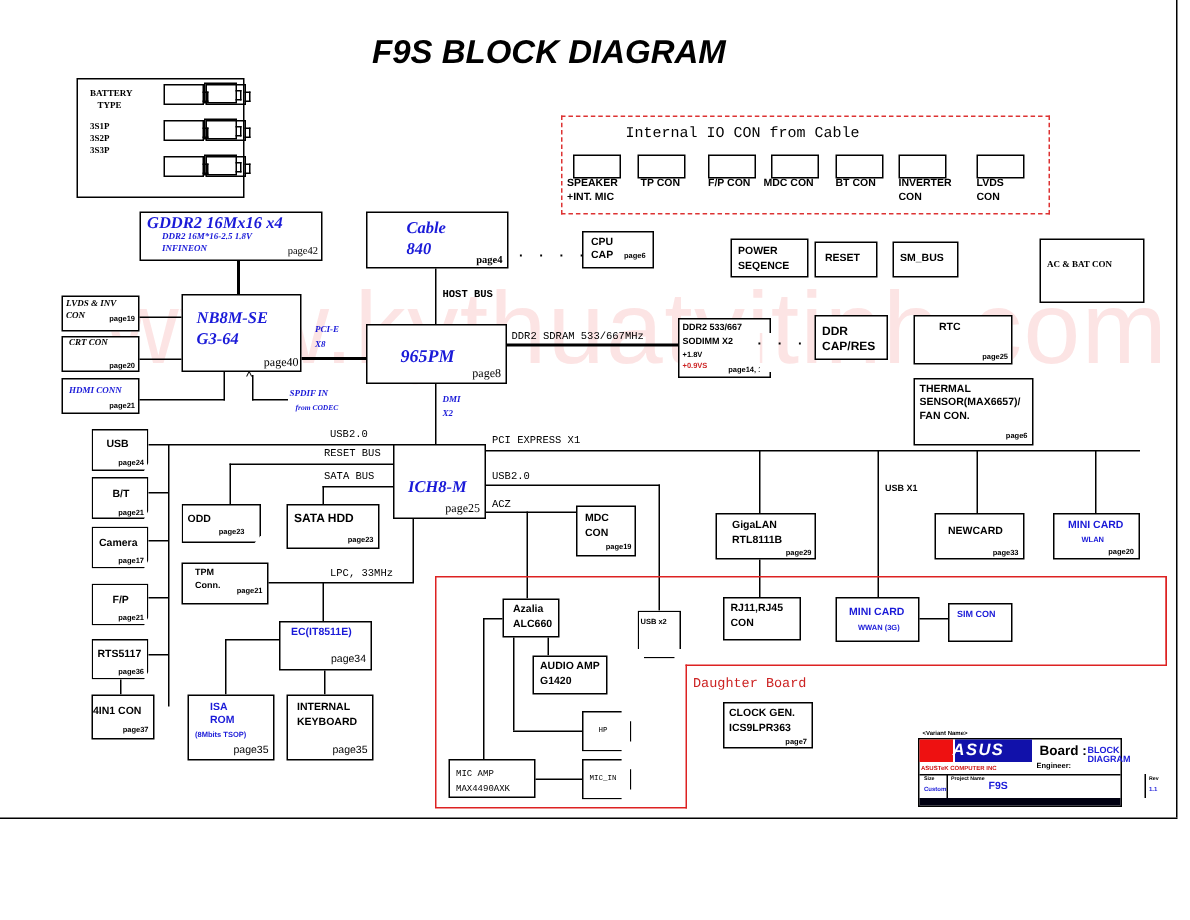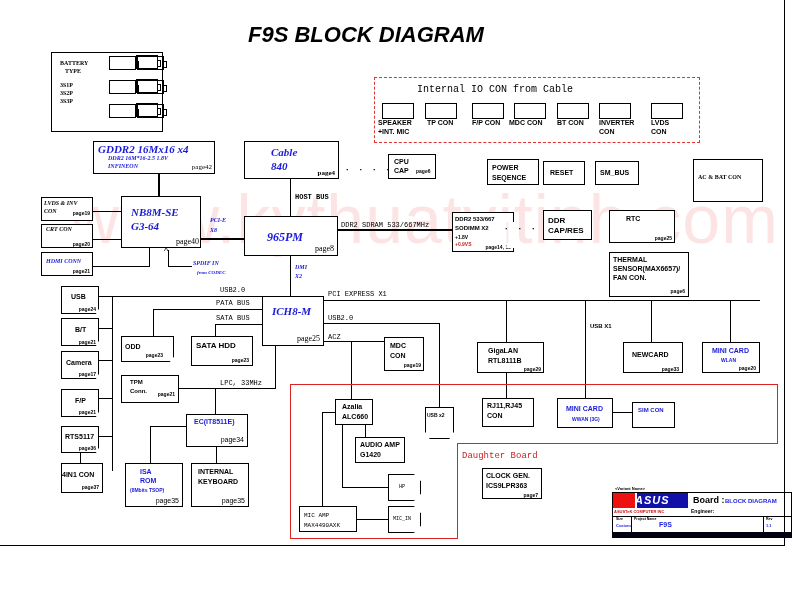--- a/index.html
+++ b/index.html
@@ -197,29 +197,29 @@
   <div class="pg" style="right:3px;top:35px">page6</div>
 </div>
 
 <div class="line" style="left:290px;top:256px;width:1px;height:40px"></div>
 <div class="abs serif it blue" style="left:295px;top:263px;font-size:6px;line-height:9px">
     <div>DMI</div>
     <div>X2</div>
   </div>
 
 <div class="box" style="left:262px;top:296px;width:62px;height:50px;">
-  <div class="abs serif it blue" style="left:9px;top:8px;font-size:11px">ICH8-M</div>
+  <div class="abs serif it blue" style="left:9px;top:22px;font-size:11px">ICH8-M</div>
   <div class="abs serif" style="right:3px;top:37px;font-size:8px">page25</div>
 </div>
 
 <div class="line" style="left:99px;top:296px;width:163px;height:1px"></div>
 <div class="abs mono" style="left:220px;top:286px;font-size:7px">USB2.0</div>
 <div class="line" style="left:153px;top:309px;width:109px;height:1px"></div>
 <div class="line" style="left:153px;top:309px;width:1px;height:28px"></div>
-<div class="abs mono" style="left:216px;top:299px;font-size:7px">PATA BUS</div>
+<div class="abs mono" style="left:216px;top:299px;font-size:7px">RESET BUS</div>
 <div class="line" style="left:215px;top:324px;width:47px;height:1px"></div>
 <div class="line" style="left:215px;top:324px;width:1px;height:12px"></div>
 <div class="abs mono" style="left:216px;top:314px;font-size:7px">SATA BUS</div>
 
 <div class="line" style="left:112px;top:296px;width:1px;height:175px"></div>
 
 <div class="notch" style="left:61px;top:286px;width:38px;height:28px;border-width:1px">
   <div class="lbl" style="left:9px;top:5px">USB</div>
   <div class="pg" style="right:2px;top:19px">page24</div>
 </div>
@@ -390,21 +390,21 @@
 
 <div class="box" style="left:482px;top:468px;width:60px;height:31px;border-width:1px">
   <div class="lbl" style="left:3px;top:2px;font-size:7px">
       <div>CLOCK GEN.</div>
       <div>ICS9LPR363</div>
     </div>
   <div class="pg" style="right:3px;top:23px">page7</div>
 </div>
 
 <div class="abs" style="left:615px;top:486px;font-size:4px;font-weight:bold">&lt;Variant Name&gt;</div>
-<div class="abs" style="left:612px;top:492px;width:180px;height:46px;border:1px solid #000;box-sizing:border-box">
+<div class="abs" style="left:612px;top:492px;width:136px;height:46px;border:1px solid #000;box-sizing:border-box">
   <div class="abs" style="left:0;top:0;width:75px;height:15px;background:linear-gradient(90deg,#e11 0%,#e11 30%,#fff 30%,#fff 32%,#11a 32%)">
     <div class="abs it" style="left:22px;top:1px;font-size:11px;color:#fff;letter-spacing:1px">ASUS</div>
   </div>
   <div class="abs b" style="left:1px;top:16px;font-size:4px;color:#c11">ASUSTeK COMPUTER INC</div>
   <div class="abs b" style="left:80px;top:2px;font-size:9px">Board :</div>
   <div class="abs b blue" style="left:112px;top:5px;font-size:6px">BLOCK DIAGRAM</div>
   <div class="abs b" style="left:78px;top:15px;font-size:5px">Engineer:</div>
   <div class="abs" style="left:0;top:23px;width:100%;height:1px;background:#000"></div>
   <div class="abs b" style="left:3px;top:24px;font-size:3.5px">Size</div>
   <div class="abs b blue" style="left:3px;top:30px;font-size:4px">Custom</div>

